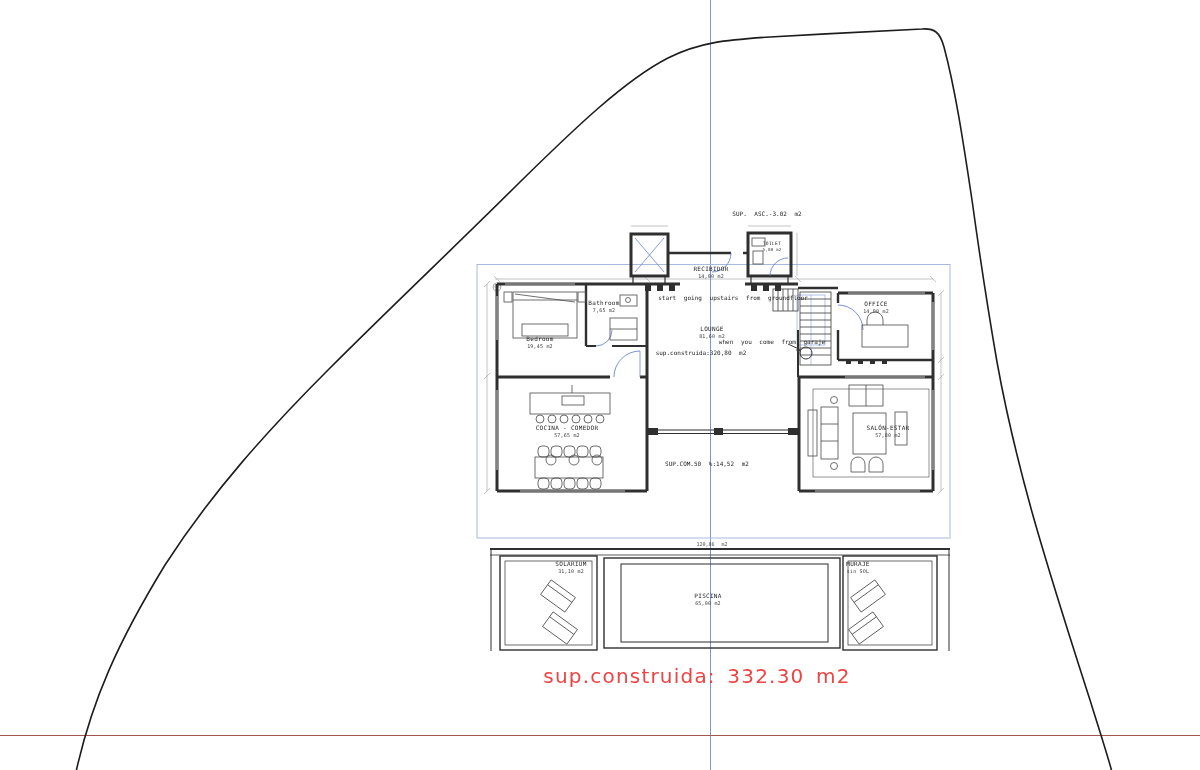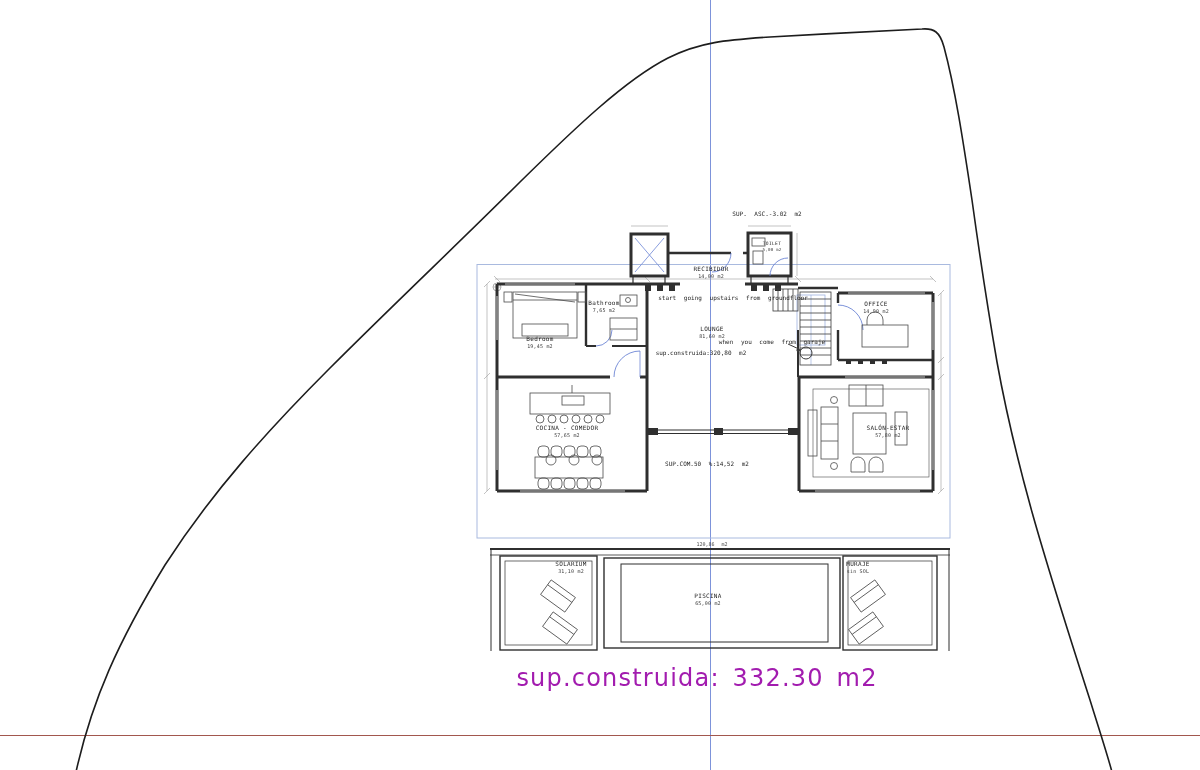--- a/index.html
+++ b/index.html
@@ -9,21 +9,21 @@
   .lbl{position:absolute;transform:translateX(-50%);text-align:center;color:#1f1f1f;
        font-family:"DejaVu Sans Mono",monospace;line-height:1.3;white-space:nowrap;z-index:5;}
   .lbl .rn{display:block;font-size:6px;letter-spacing:.3px;}
   .lbl .ra{display:block;font-size:5px;color:#3c3c3c;letter-spacing:.2px;}
   .lbl-sm .rn{font-size:4.6px;}
   .lbl-sm .ra{font-size:4.2px;}
   .note{position:absolute;transform:translateX(-50%);font-family:"DejaVu Sans Mono",monospace;
         font-size:6px;color:#1f1f1f;white-space:nowrap;word-spacing:4px;z-index:5;}
   .note-sm{font-size:5px;color:#4a4a4a;}
   .total{position:absolute;transform:translateX(-50%);font-family:"DejaVu Sans",sans-serif;
-         font-size:24px;letter-spacing:1.2px;word-spacing:4px;color:#a21caf;white-space:nowrap;z-index:5;}
+         font-size:20px;letter-spacing:1.2px;word-spacing:4px;color:#ef4444;white-space:nowrap;z-index:5;}
 </style>
 </head>
 <body>
 
 <div class="canvas">
 
 <svg width="1200" height="770" viewBox="0 0 1200 770">
 
   <g fill="none">
     <line x1="710.5" y1="0" x2="710.5" y2="770" stroke="#7d93da" stroke-width="1"></line>

